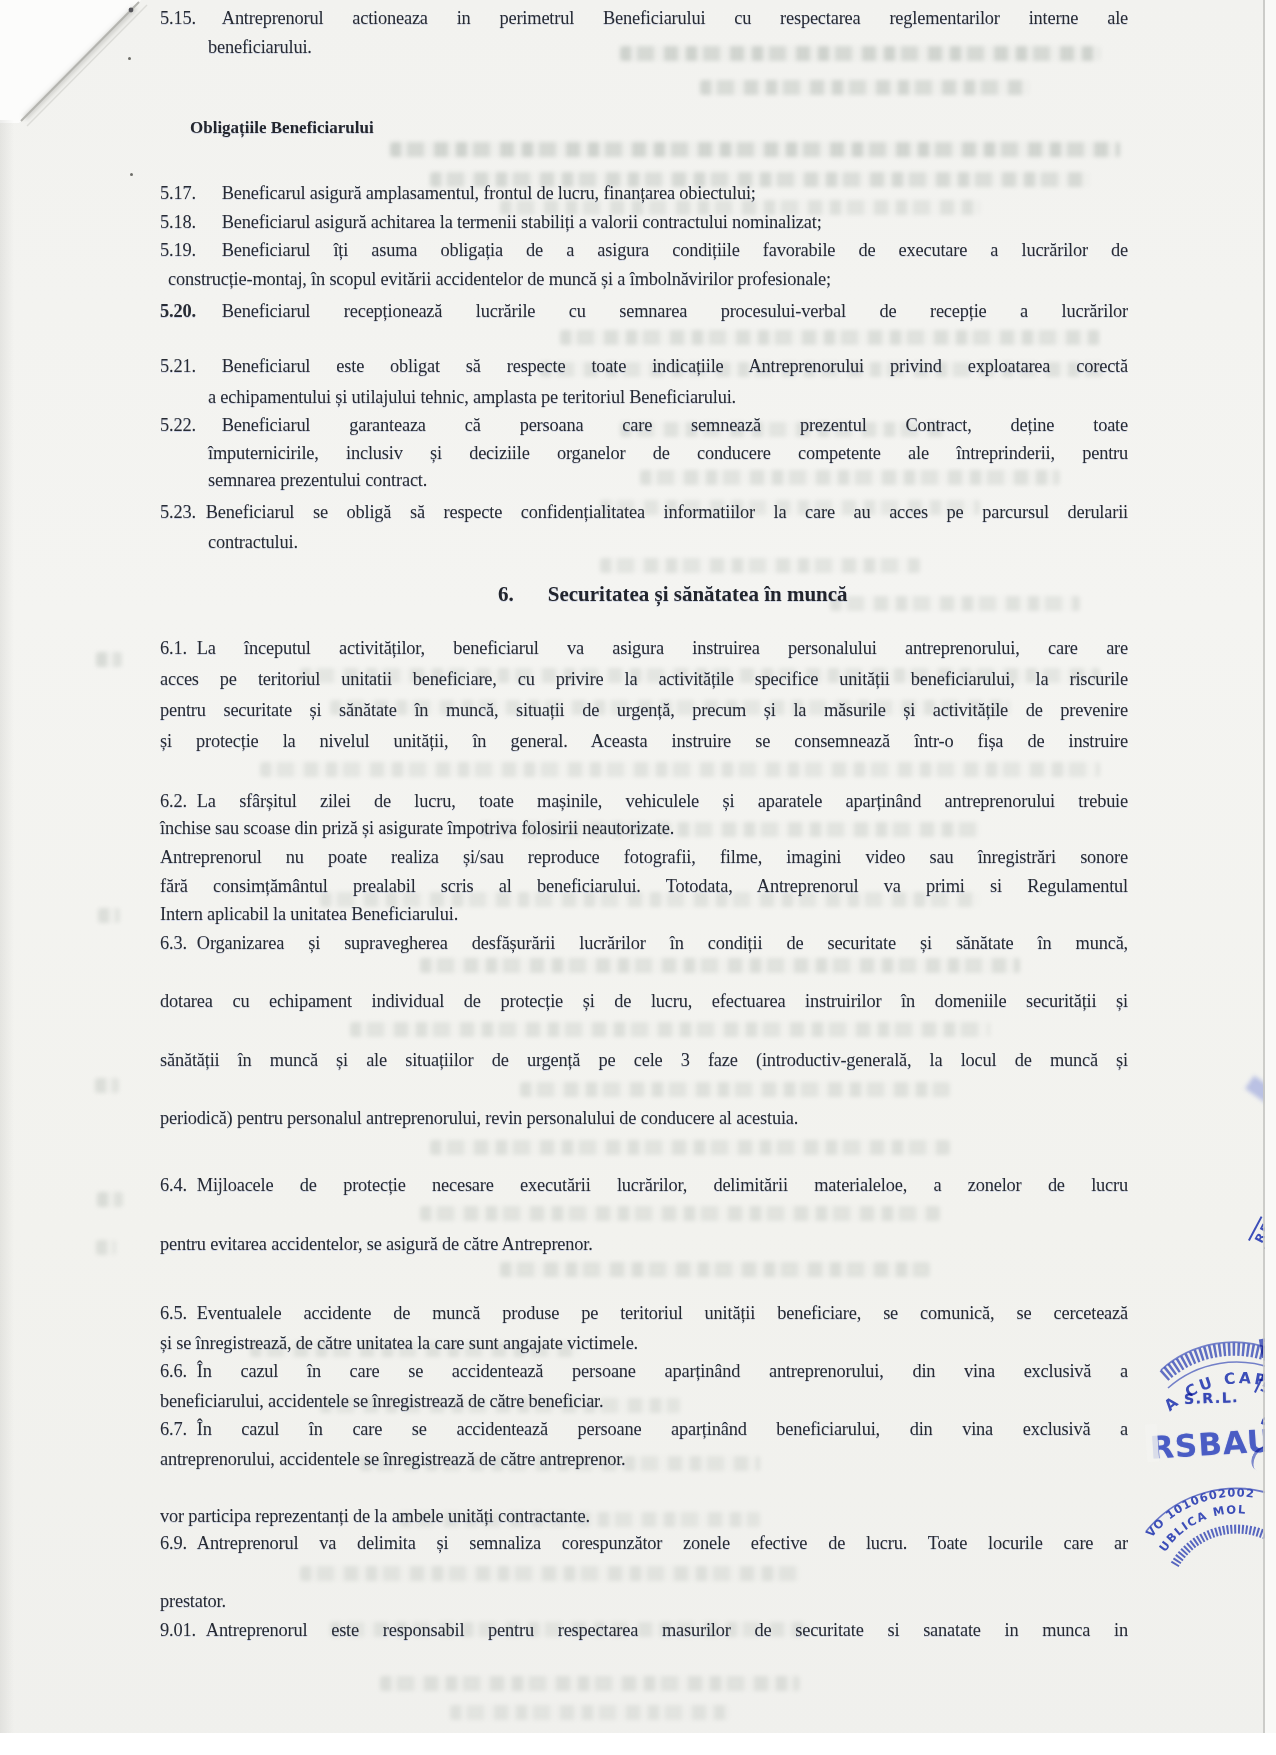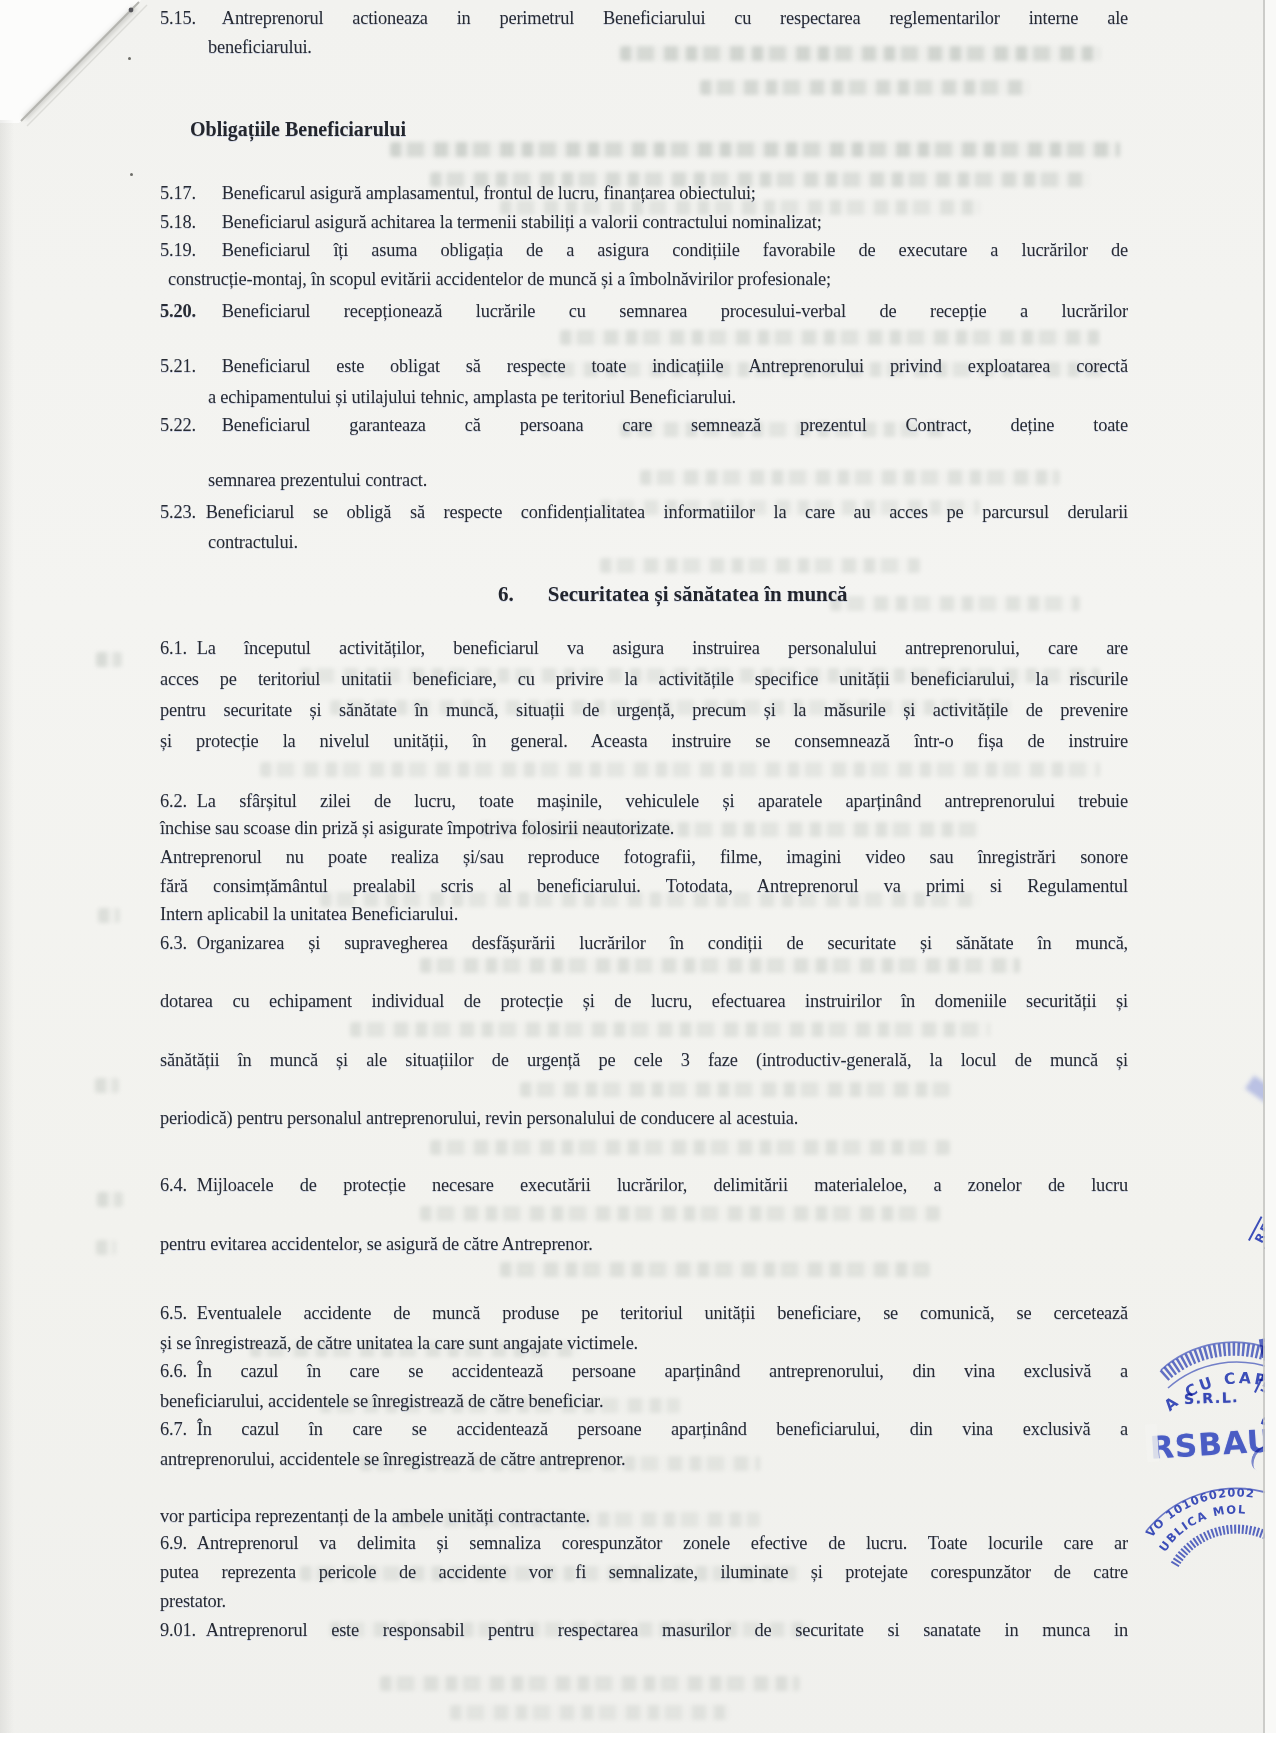--- a/index.html
+++ b/index.html
@@ -10,21 +10,21 @@
   
   .ln{position:absolute;left:160px;width:968px;box-sizing:border-box;
       font-size:18.4px;line-height:24px;letter-spacing:-0.2px;color:#272b33;
       text-shadow:0 1.1px 0.5px rgba(80,105,200,0.22);white-space:normal;}
   .j{text-align:justify;text-align-last:justify;font-family:Liberation Serif, serif;}
   .num{padding-right:26px;}
   .gs{padding-right:10px;}
   .nb{font-weight:bold;}
   .pl48{padding-left:48px;}
   .pl8{padding-left:8px;}
-  .hb{position:absolute;left:190px;top:118px;font-weight:bold;font-size:20px;color:#23262d;
+  .hb{position:absolute;left:190px;top:118px;font-weight:bold;font-size:17px;color:#23262d;
       text-shadow:0 1px 0.5px rgba(80,105,200,0.2);}
   .h6{position:absolute;left:160px;top:582px;width:968px;font-weight:bold;font-size:21px;color:#22252c;
       text-shadow:0 1px 0.5px rgba(80,105,200,0.2);}
   .h6 .h6num{margin-left:338px;margin-right:34px;}
   
   .bleed{position:absolute;height:15px;border-radius:3px;pointer-events:none;
     background:repeating-linear-gradient(90deg,
       rgba(112,126,116,0.55) 0 11px, rgba(112,126,116,0.08) 11px 17px,
       rgba(112,126,116,0.42) 17px 34px, rgba(112,126,116,0.06) 34px 44px,
       rgba(112,126,116,0.5) 44px 58px, rgba(112,126,116,0.07) 58px 66px);
@@ -99,20 +99,21 @@
   <div class="hb">Obligațiile Beneficiarului</div>
 
   <div class="ln" style="top:181px"><span class="num">5.17.</span><span>Beneficarul asigură amplasamentul, frontul de lucru, finanțarea obiectului;</span></div>
   <div class="ln" style="top:210px"><span class="num">5.18.</span><span>Beneficiarul asigură achitarea la termenii stabiliți a valorii contractului nominalizat;</span></div>
   <div class="ln j" style="top:238px"><span class="num">5.19.</span><span>Beneficiarul îți asuma obligația de a asigura condițiile favorabile de executare a lucrărilor de</span></div>
   <div class="ln pl8" style="top:267px"><span>construcție-montaj, în scopul evitării accidentelor de muncă și a îmbolnăvirilor profesionale;</span></div>
   <div class="ln j" style="top:299px"><span class="num nb">5.20.</span><span>Beneficiarul recepționează lucrările cu semnarea procesului-verbal de recepție a lucrărilor</span></div>
   <div class="ln j" style="top:354px"><span class="num">5.21.</span><span>Beneficiarul este obligat să respecte toate indicațiile Antreprenorului privind exploatarea corectă</span></div>
   <div class="ln pl48" style="top:385px"><span>a echipamentului și utilajului tehnic, amplasta pe teritoriul Beneficiarului.</span></div>
   <div class="ln j" style="top:413px"><span class="num">5.22.</span><span>Beneficiarul garanteaza că persoana care semnează prezentul Contract, deține toate</span></div>
+  <div class="ln j pl48" style="top:441px"><span>împuternicirile, inclusiv și deciziile organelor de conducere competente ale întreprinderii, pentru</span></div>
   <div class="ln pl48" style="top:468px"><span>semnarea prezentului contract.</span></div>
   <div class="ln j" style="top:500px"><span class="gs">5.23.</span><span>Beneficiarul se obligă să respecte confidențialitatea informatiilor la care au acces pe parcursul derularii</span></div>
   <div class="ln pl48" style="top:530px"><span>contractului.</span></div>
 
   <div class="h6"><span class="h6num">6.</span><span>Securitatea și sănătatea în muncă</span></div>
 
   <div class="ln j" style="top:636px"><span class="gs">6.1.</span><span>La începutul activităților, beneficiarul va asigura instruirea personalului antreprenorului, care are</span></div>
   <div class="ln j" style="top:667px"><span>acces pe teritoriul unitatii beneficiare, cu privire la activitățile specifice unității beneficiarului, la riscurile</span></div>
   <div class="ln j" style="top:698px"><span>pentru securitate și sănătate în muncă, situații de urgență, precum și la măsurile și activitățile de prevenire</span></div>
   <div class="ln j" style="top:729px"><span>și protecție la nivelul unității, în general. Aceasta instruire se consemnează într-o fișa de instruire</span></div>
@@ -128,21 +129,20 @@
   <div class="ln j" style="top:1173px"><span class="gs">6.4.</span><span>Mijloacele de protecție necesare executării lucrărilor, delimitării materialeloe, a zonelor de lucru</span></div>
   <div class="ln" style="top:1232px"><span>pentru evitarea accidentelor, se asigură de către Antreprenor.</span></div>
   <div class="ln j" style="top:1301px"><span class="gs">6.5.</span><span>Eventualele accidente de muncă produse pe teritoriul unității beneficiare, se comunică, se cercetează</span></div>
   <div class="ln" style="top:1331px"><span>și se înregistrează, de către unitatea la care sunt angajate victimele.</span></div>
   <div class="ln j" style="top:1359px"><span class="gs">6.6.</span><span>În cazul în care se accidentează persoane aparținând antreprenorului, din vina exclusivă a</span></div>
   <div class="ln" style="top:1389px"><span>beneficiarului, accidentele se înregistrează de către beneficiar.</span></div>
   <div class="ln j" style="top:1417px"><span class="gs">6.7.</span><span>În cazul în care se accidentează persoane aparținând beneficiarului, din vina exclusivă a</span></div>
   <div class="ln" style="top:1447px"><span>antreprenorului, accidentele se înregistrează de către antreprenor.</span></div>
   <div class="ln" style="top:1504px"><span>vor participa reprezentanți de la ambele unități contractante.</span></div>
   <div class="ln j" style="top:1531px"><span class="gs">6.9.</span><span>Antreprenorul va delimita și semnaliza corespunzător zonele efective de lucru. Toate locurile care ar</span></div>
-  <div class="ln j" style="top:1560px"><span>putea reprezenta pericole de accidente vor fi semnalizate, iluminate și protejate corespunzător de catre</span></div>
   <div class="ln" style="top:1589px"><span>prestator.</span></div>
   <div class="ln j" style="top:1618px"><span class="gs">9.01.</span><span>Antreprenorul este responsabil pentru respectarea masurilor de securitate si sanatate in munca in</span></div>
 
   <svg class="stamp" style="left:1128px;top:1326px" width="148" height="100" viewBox="0 0 148 100">
     <path d="M33,44 A108,108 0 0 1 148,25" fill="none" stroke="#3f52c6" stroke-width="1.6" opacity="0.7"></path>
     <path d="M36,50 A105,105 0 0 1 148,32" fill="none" stroke="#3f52c6" stroke-width="13" stroke-dasharray="2.5,2.2" opacity="0.8"></path>
     <path d="M40,62 A103,103 0 0 1 148,44" fill="none" stroke="#3f52c6" stroke-width="1.6" opacity="0.7"></path>
     <path id="ut" d="M42,86 A104,104 0 0 1 148,63" fill="none"></path>
     <text font-family="DejaVu Sans, Liberation Sans, sans-serif" font-size="15.5" font-weight="bold" fill="#3f52c6" letter-spacing="3"><textPath href="#ut">A CU CAP</textPath></text>
   </svg>

